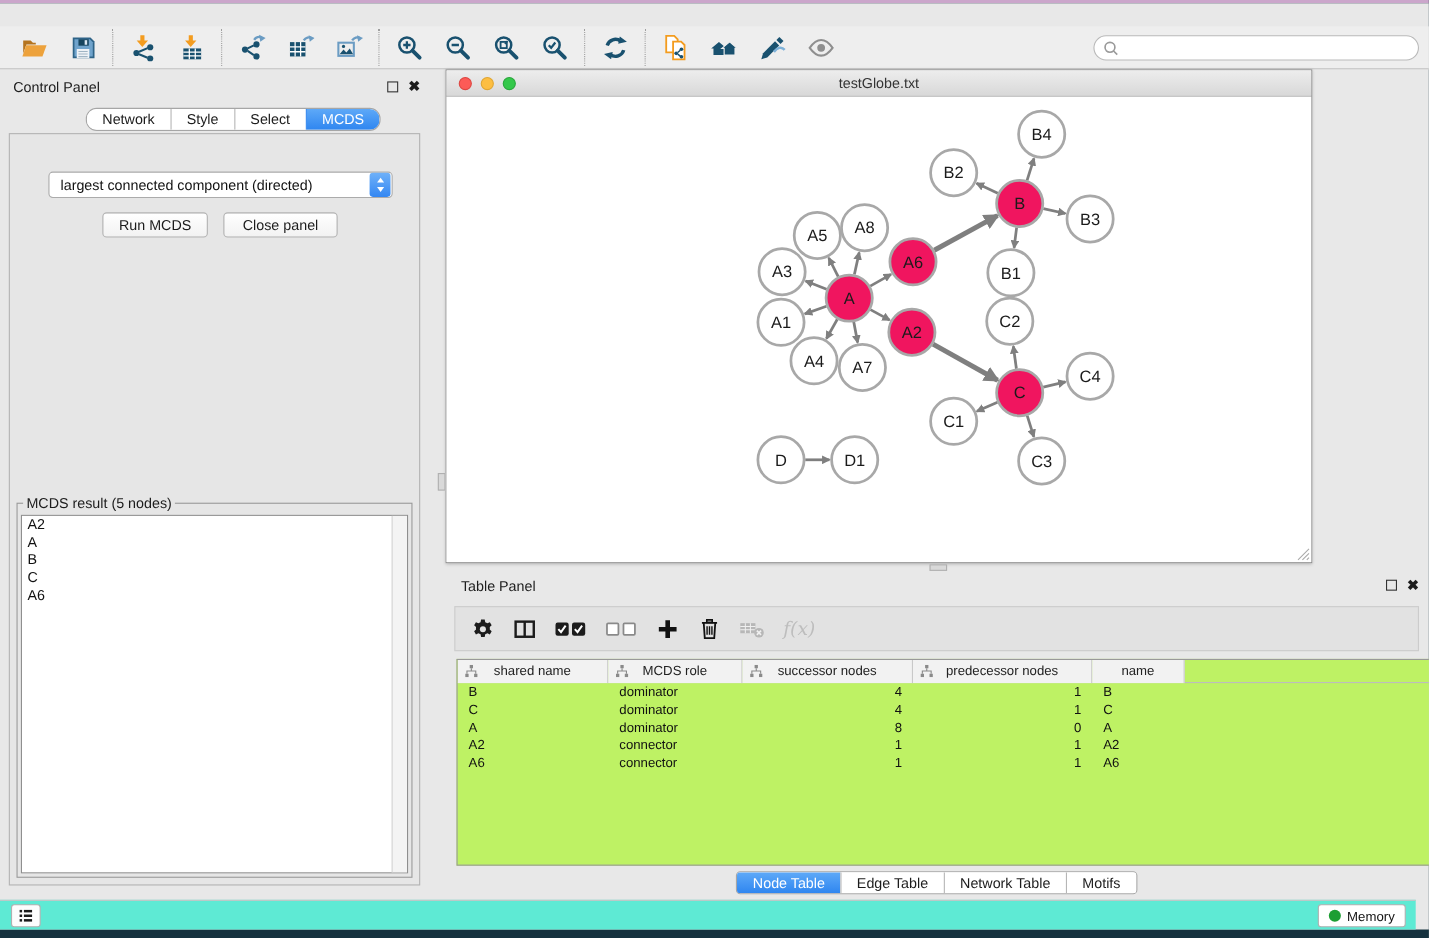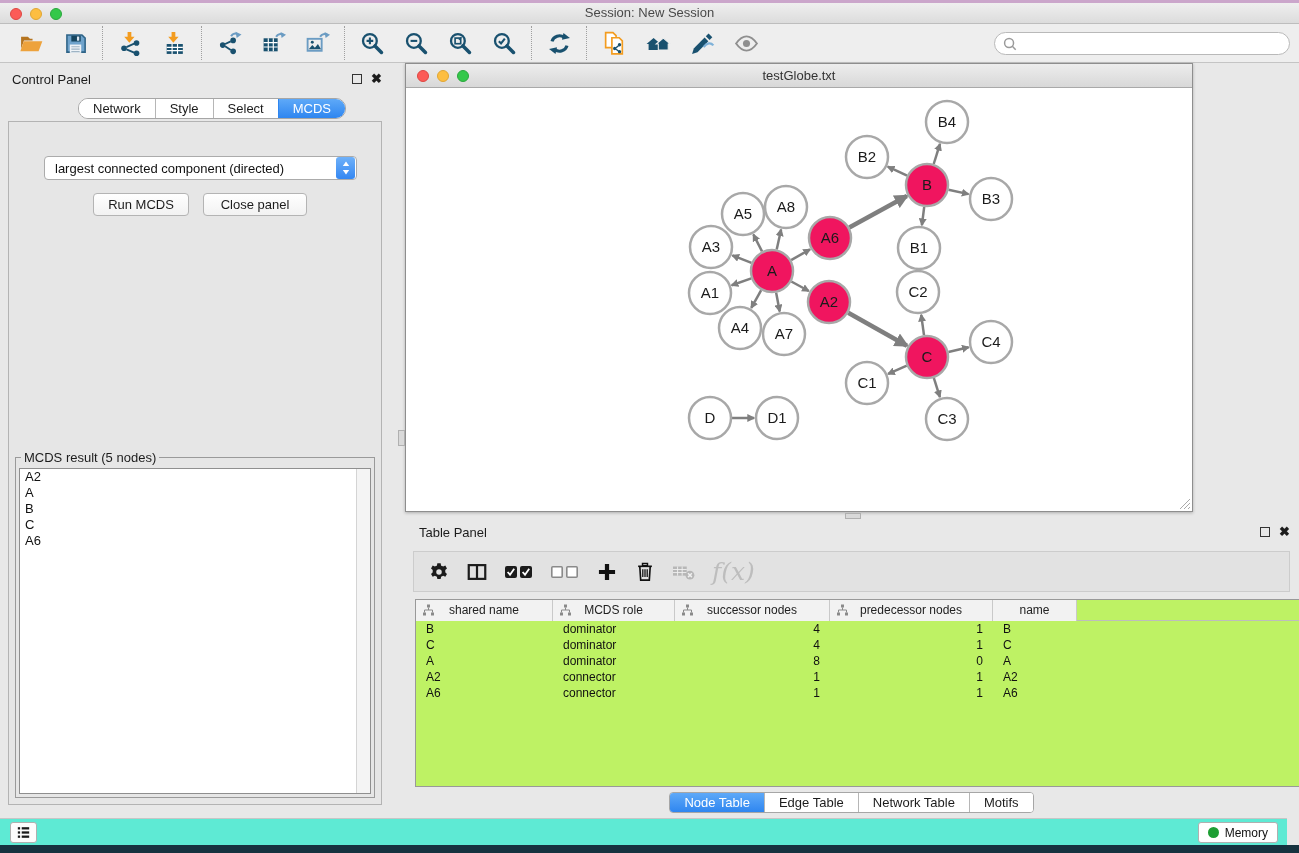--- a/index.html
+++ b/index.html
@@ -81,21 +81,21 @@
   .split-handle-v { position:absolute; left:398px; top:427px; width:7px; height:16px; background:#d9d9d9; border:1px solid #b0b0b0; }
   .split-handle-h { position:absolute; left:845px; top:510px; width:16px; height:6px; background:#d9d9d9; border:1px solid #b0b0b0; }
 
   
   #table-panel { position:absolute; left:405px; top:516px; width:893px; height:296px; }
   #tp-toolbar { position:absolute; left:8px; top:32px; width:877px; height:41px;
     background:#e2e2e2; border:1px solid #cccccc; display:flex; align-items:center; gap:16px; padding-left:14px; }
   .tp-icon { display:flex; align-items:center; justify-content:center; }
   .tp-icon svg { height:22px; }
   .tp-icon.disabled { opacity:.5; }
-  .fx-label { font-family:"DejaVu Serif", serif; font-style:italic; font-size:25px; color:#9a9a9a; }
+  .fx-label { font-family:"DejaVu Serif", serif; font-style:italic; font-size:17px; color:#9a9a9a; }
 
   #node-table { position:absolute; left:10px; top:80px; width:940px; height:188px; background:#bef264; border:1px solid #999; overflow:hidden; }
   #nt-header { display:flex; height:21px; border-bottom:1px solid #bdbdbd; }
   .nt-hcell { position:relative; background:#f2f2f2; border-right:1px solid #c9c9c9; height:21px; }
   .nt-hcell .hlabel { width:100%; text-align:center; font-size:12px; color:#222; line-height:20px; }
   .nt-hcell svg { position:absolute; left:6px; top:4px; width:13px; height:13px; }
   .nt-row { display:flex; height:16px; }
   .nt-cell { font-size:12px; color:#111; line-height:16px; padding:0 10px; white-space:nowrap; }
 
   #table-tabs-wrap { position:absolute; left:0; right:0; top:273px; text-align:center; }
@@ -111,28 +111,20 @@
   #memory-dot { width:11px; height:11px; border-radius:50%; background:#1d9e33; }
   #memory-label { font-size:12px; color:#111; }
 </style>
 </head>
 <body>
 
 <div id="desktop-top"></div>
 
 <div id="app">
 
-  <div id="titlebar">
-    <div class="traffic">
-      <div class="light red"></div>
-      <div class="light yellow"></div>
-      <div class="light green"></div>
-    </div>
-    <div class="title-text">Session: New Session</div>
-  </div>
 
   <div id="toolbar">
       <div class="tb-group">
         <div class="tb-btn">
           <svg viewBox="0 0 24 24">
             <path d="M2 5.5h6.5l2 2H13v1.5H4.8L2 17z" fill="#b5741f"></path>
             <path d="M4.6 9.8h17.8L18.8 19.5H1.3z" fill="#eda23c"></path>
           </svg>
         </div>
         <div class="tb-btn">

